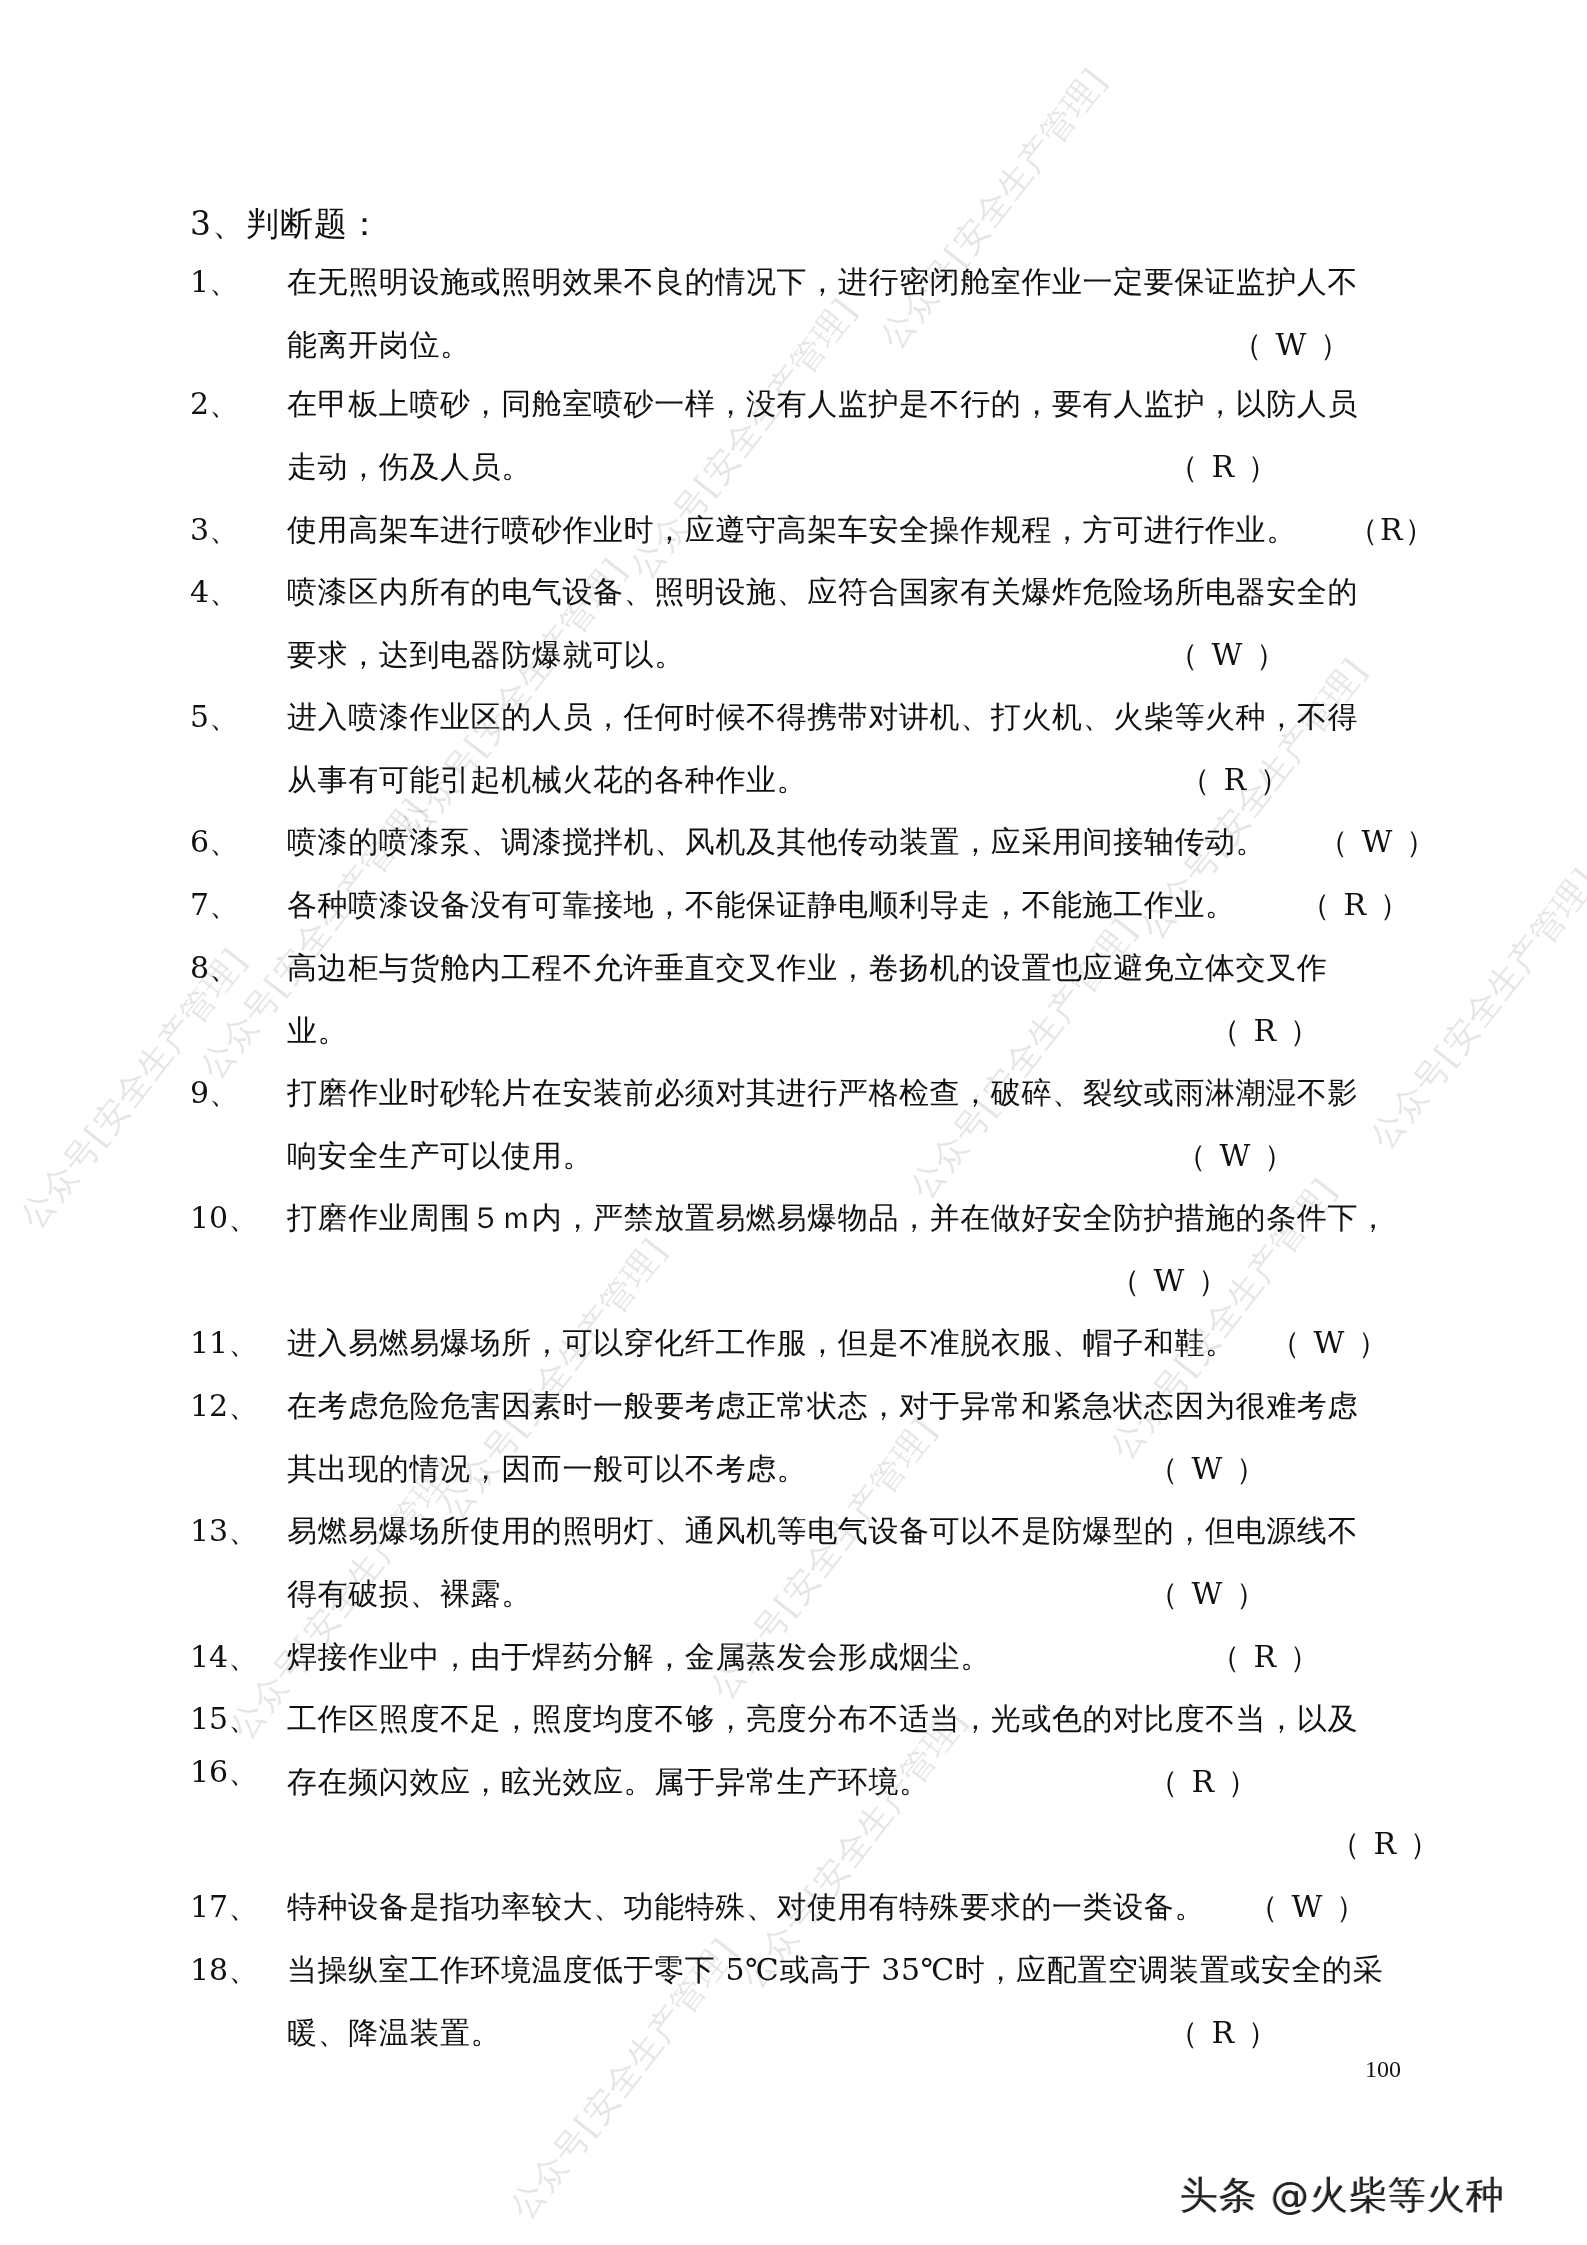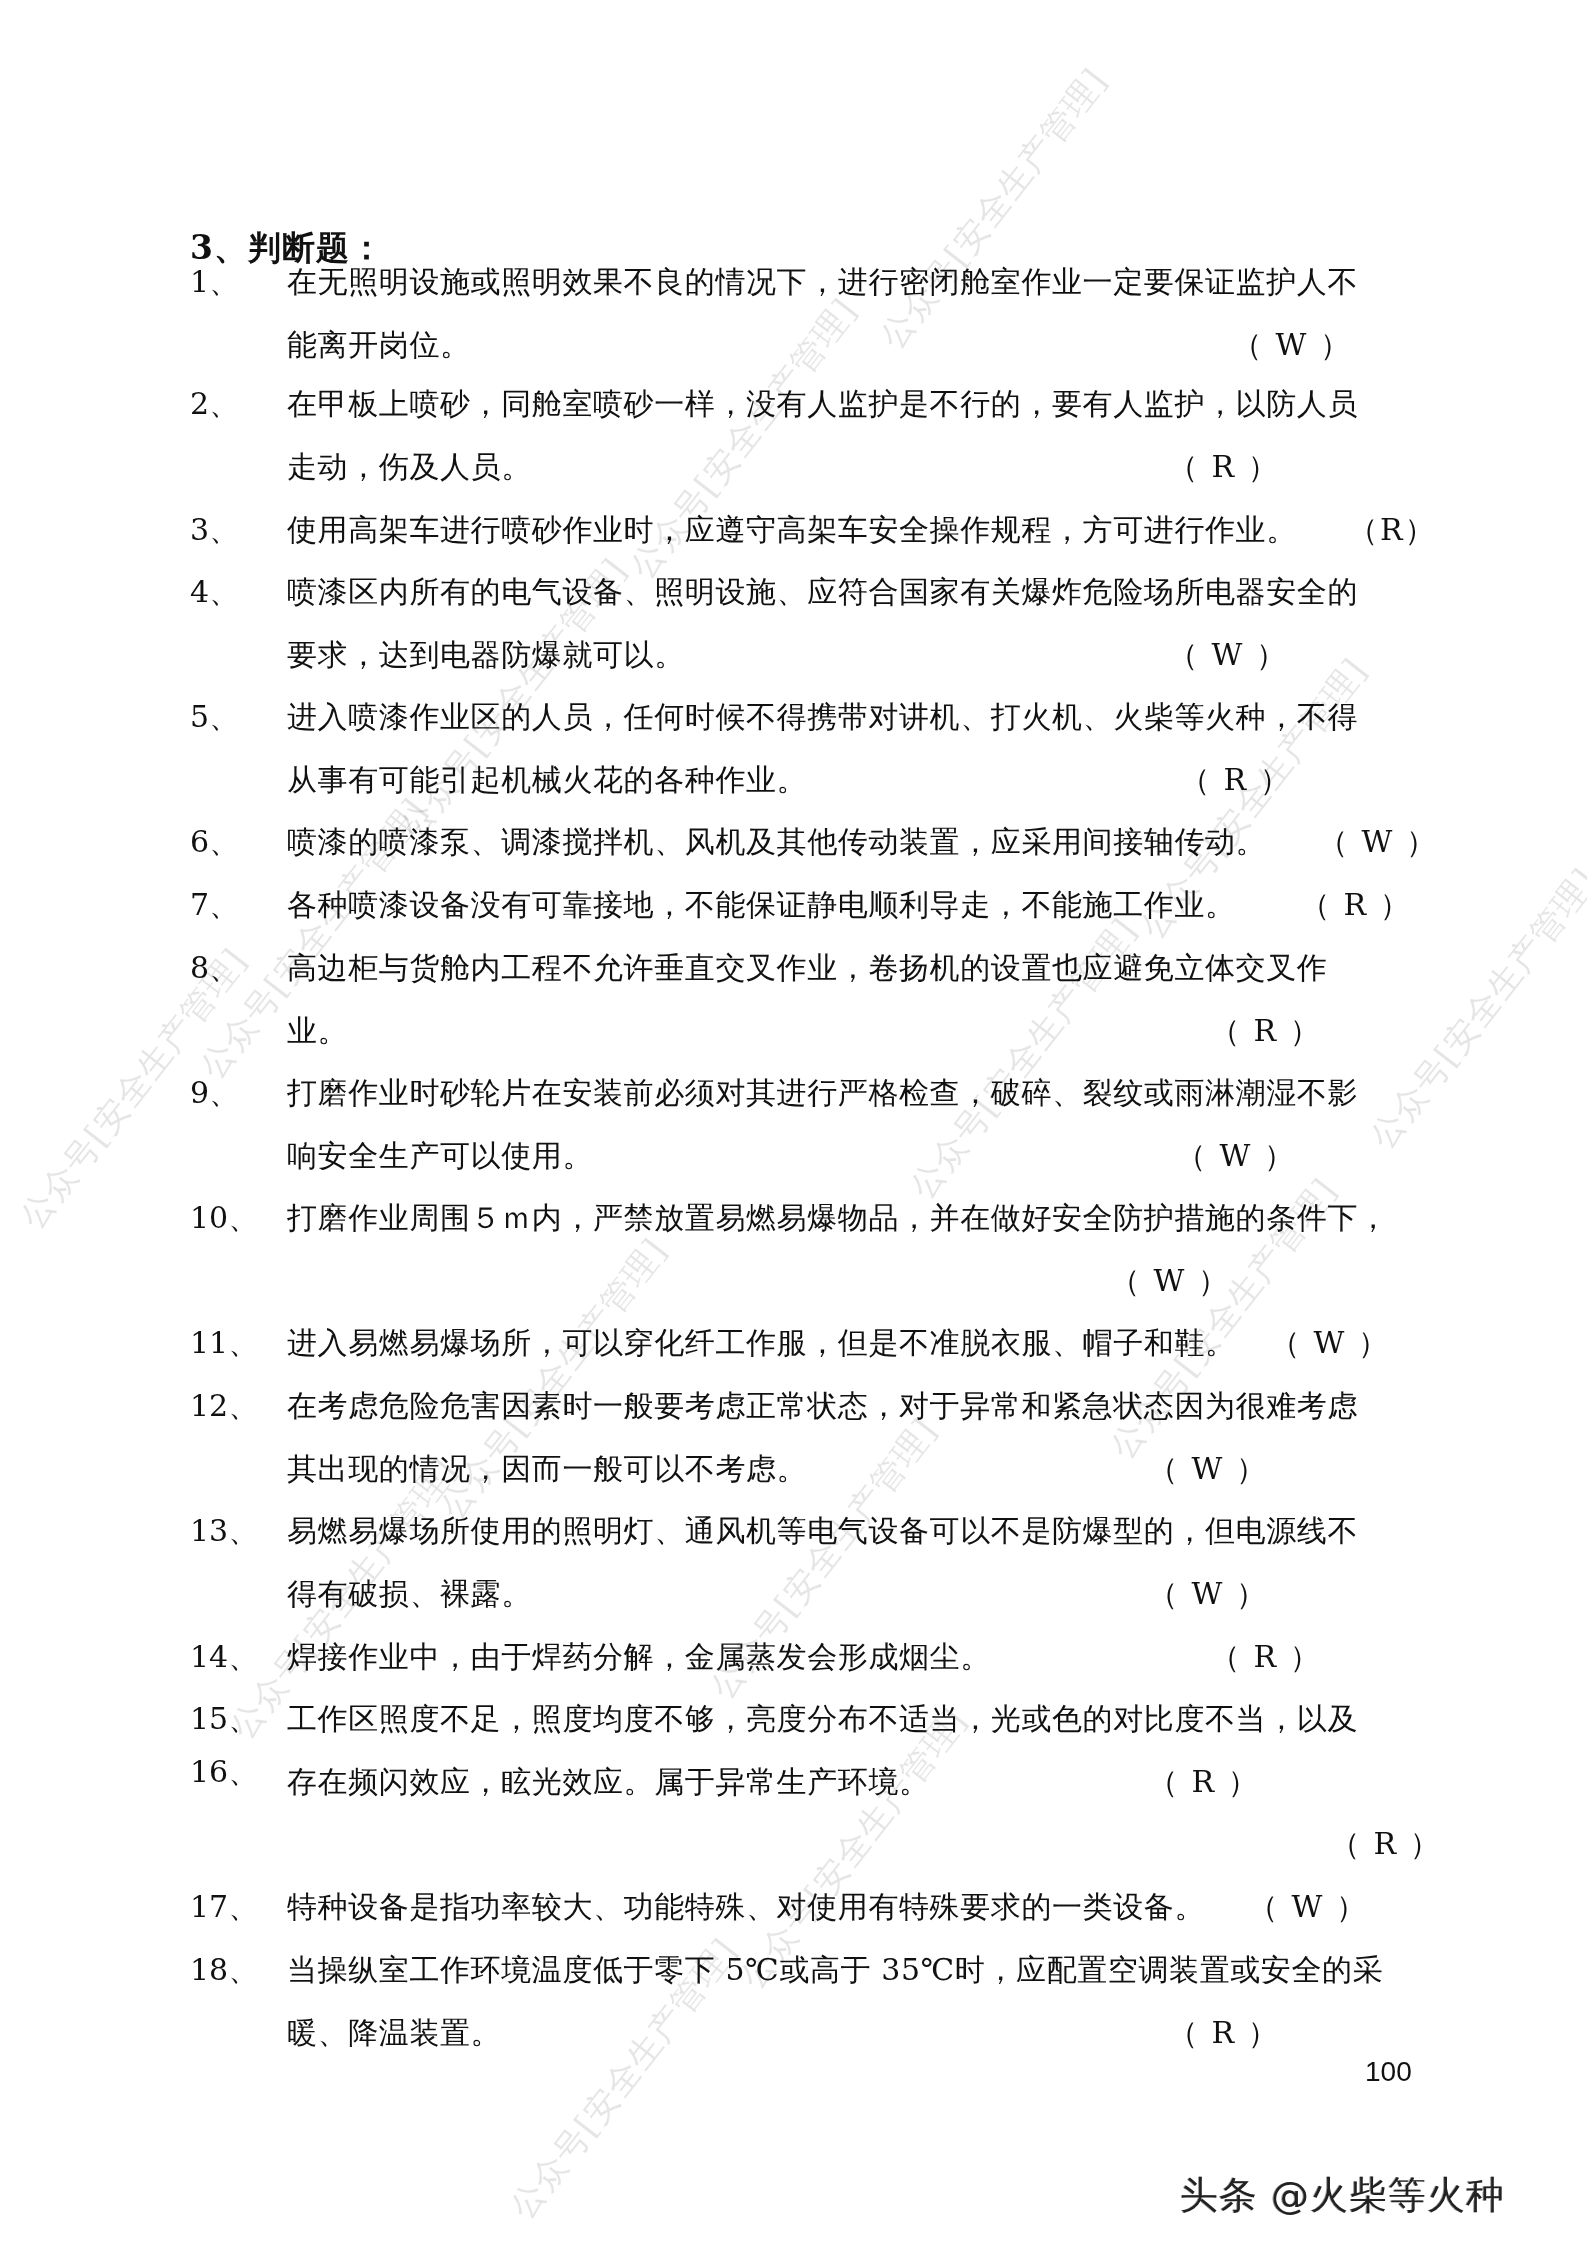--- a/index.html
+++ b/index.html
@@ -15,31 +15,31 @@
       font-size: 34px;
       color: rgba(0,0,0,0.10);
       white-space: nowrap;
       transform: rotate(-52deg);
       transform-origin: left top;
       letter-spacing: 1px;
     }
     .page { position: absolute; left: 0; top: 0; width: 1587px; height: 2245px; z-index: 1; }
     .section-title {
       position: absolute; left: 190px; top: 202px;
-      font-size: 33px; font-weight: bold; letter-spacing: 1px; margin-top: 24px;
+      font-size: 33px; font-weight: normal; letter-spacing: 1px;
     }
     .q-num, .q-line, .q-ans {
       position: absolute; font-size: 30px; line-height: 40px; white-space: nowrap;
     }
     .q-num { left: 190px; }
     .q-line { left: 287px; letter-spacing: 0.6px; }
     .q-ans { letter-spacing: 2px; }
     .page-number {
       position: absolute; left: 1365px; top: 2056px;
-      font-family: Liberation Sans, sans-serif; font-size: 28px;
+      font-family: Liberation Serif, serif; font-size: 24px;
     }
     .footer-brand {
       position: absolute; left: 1180px; top: 2170px;
       font-family: "DejaVu Sans", sans-serif; font-size: 38px; color: #222;
       letter-spacing: 1px;
       text-shadow: 1px 1px 0 #fff, -1px 0 0 #999;
     }
   </style>
 </head>
 <body>

